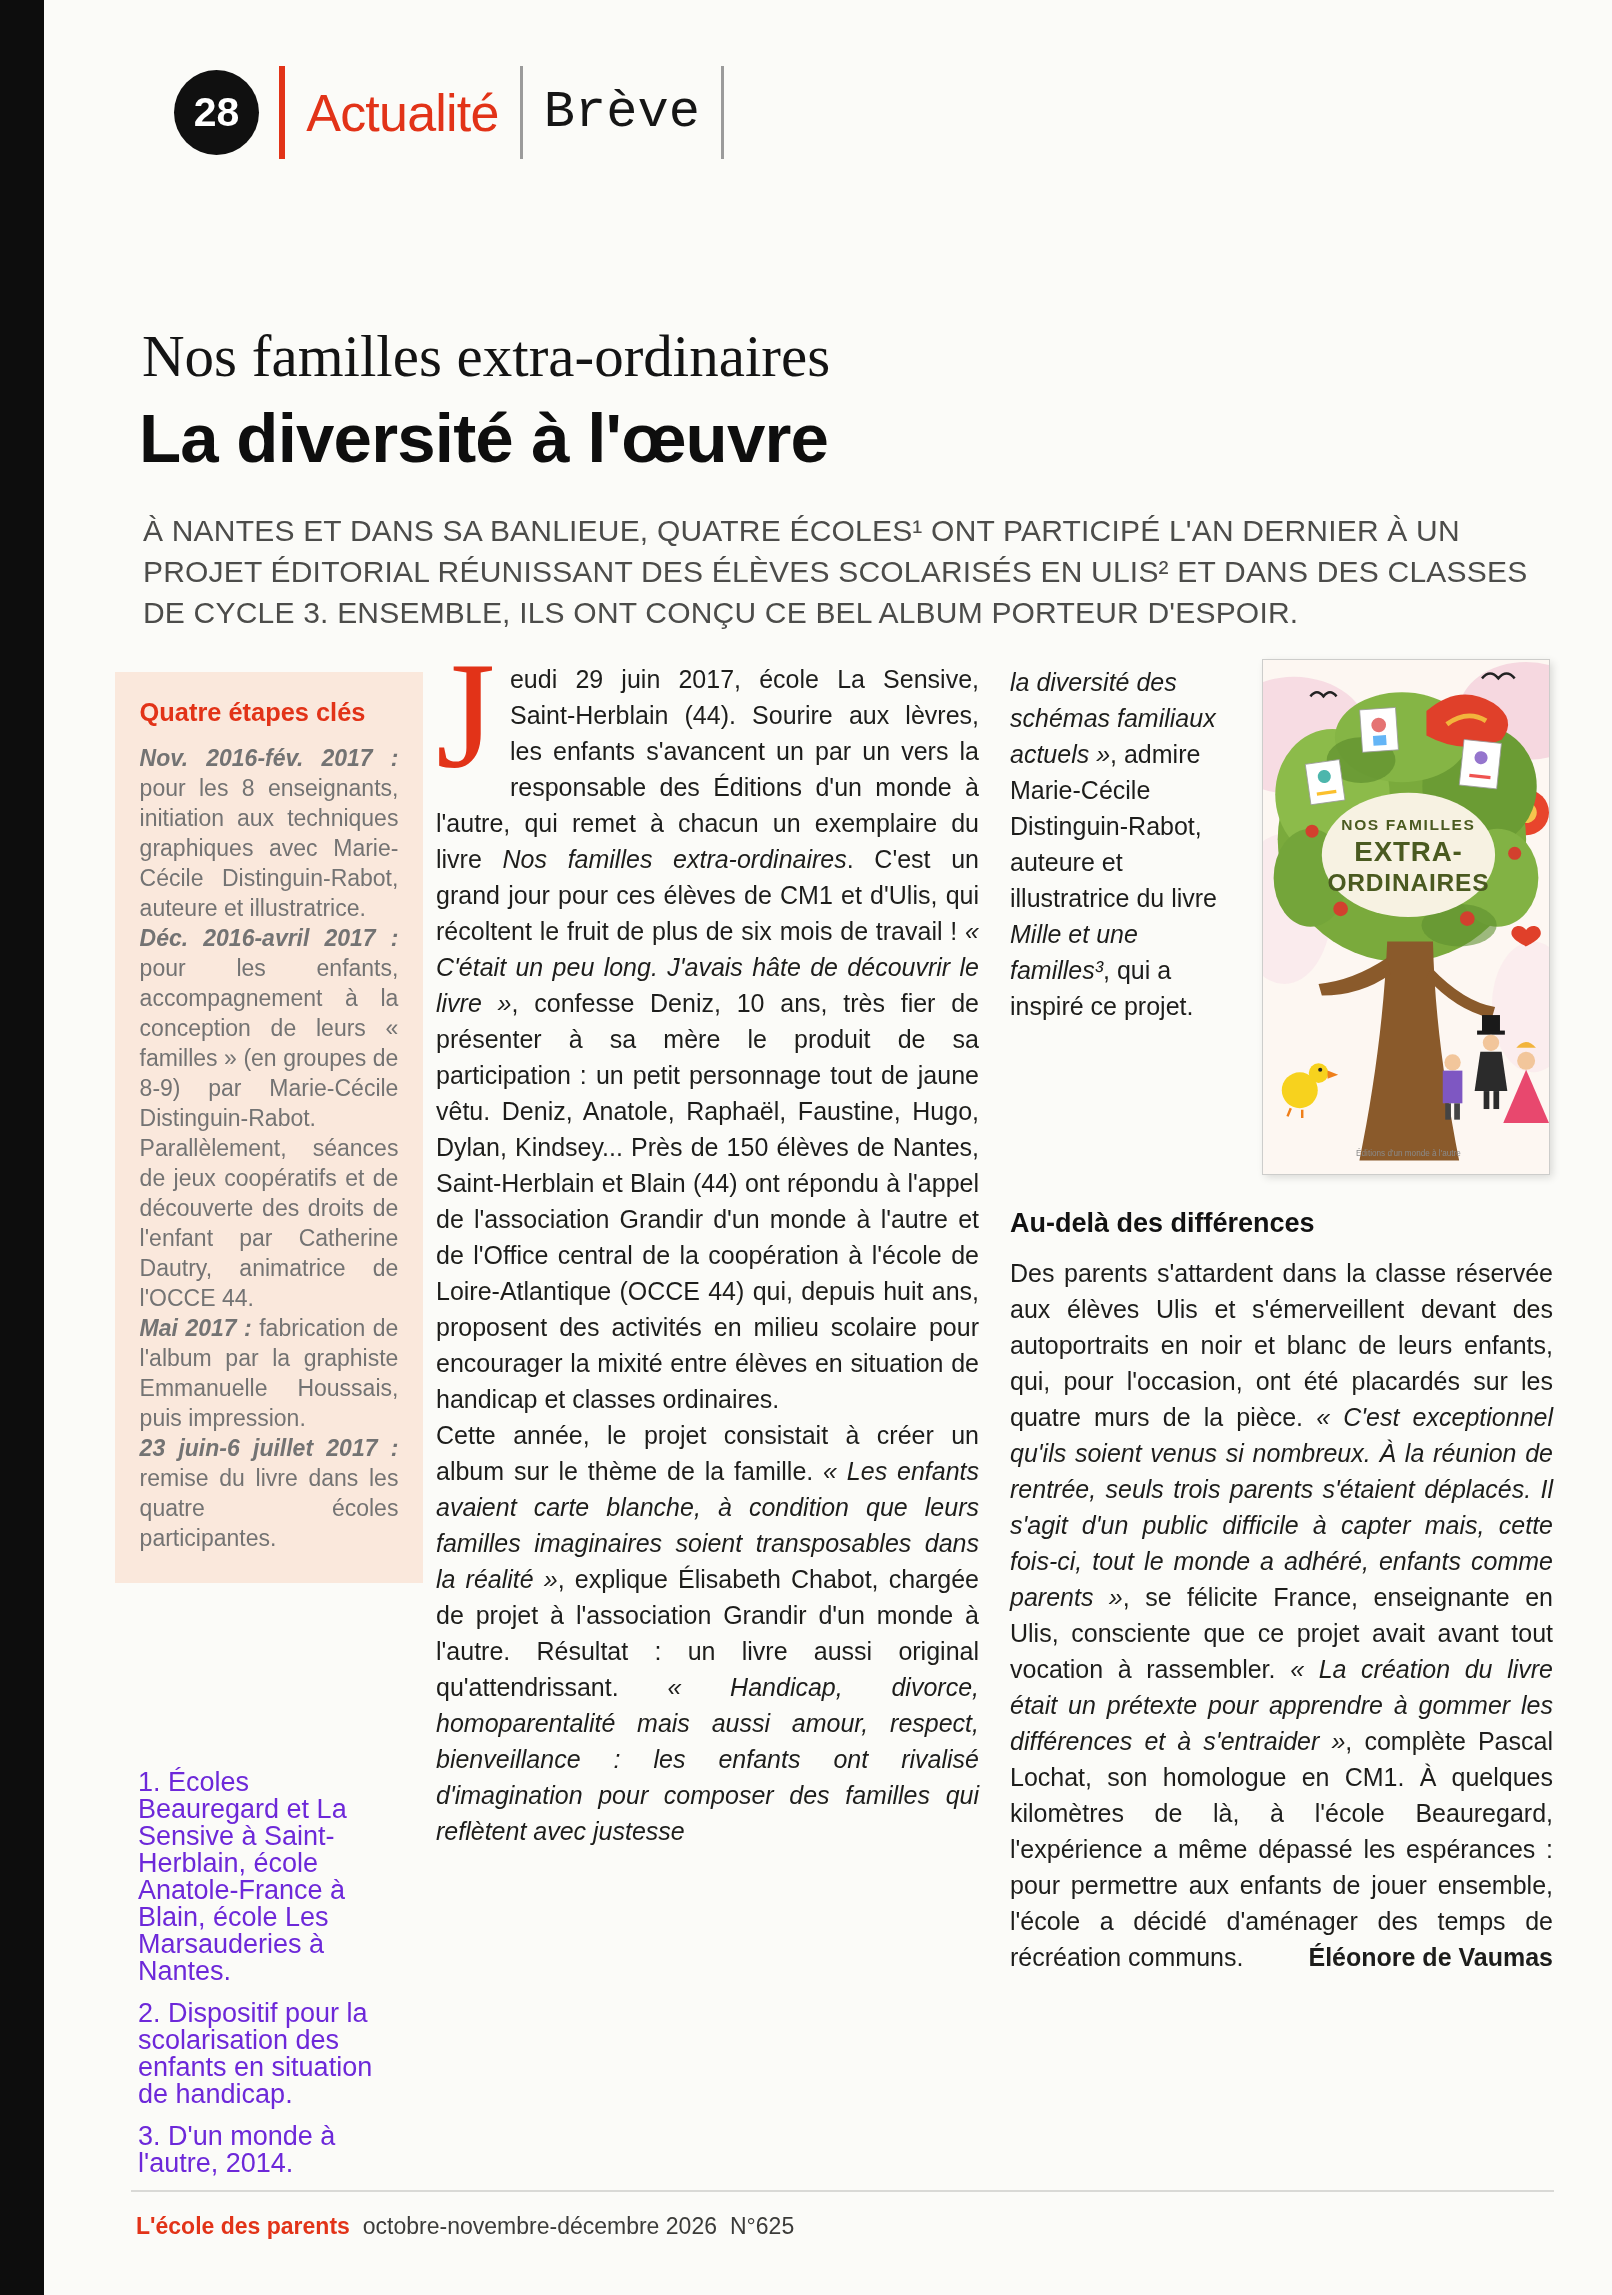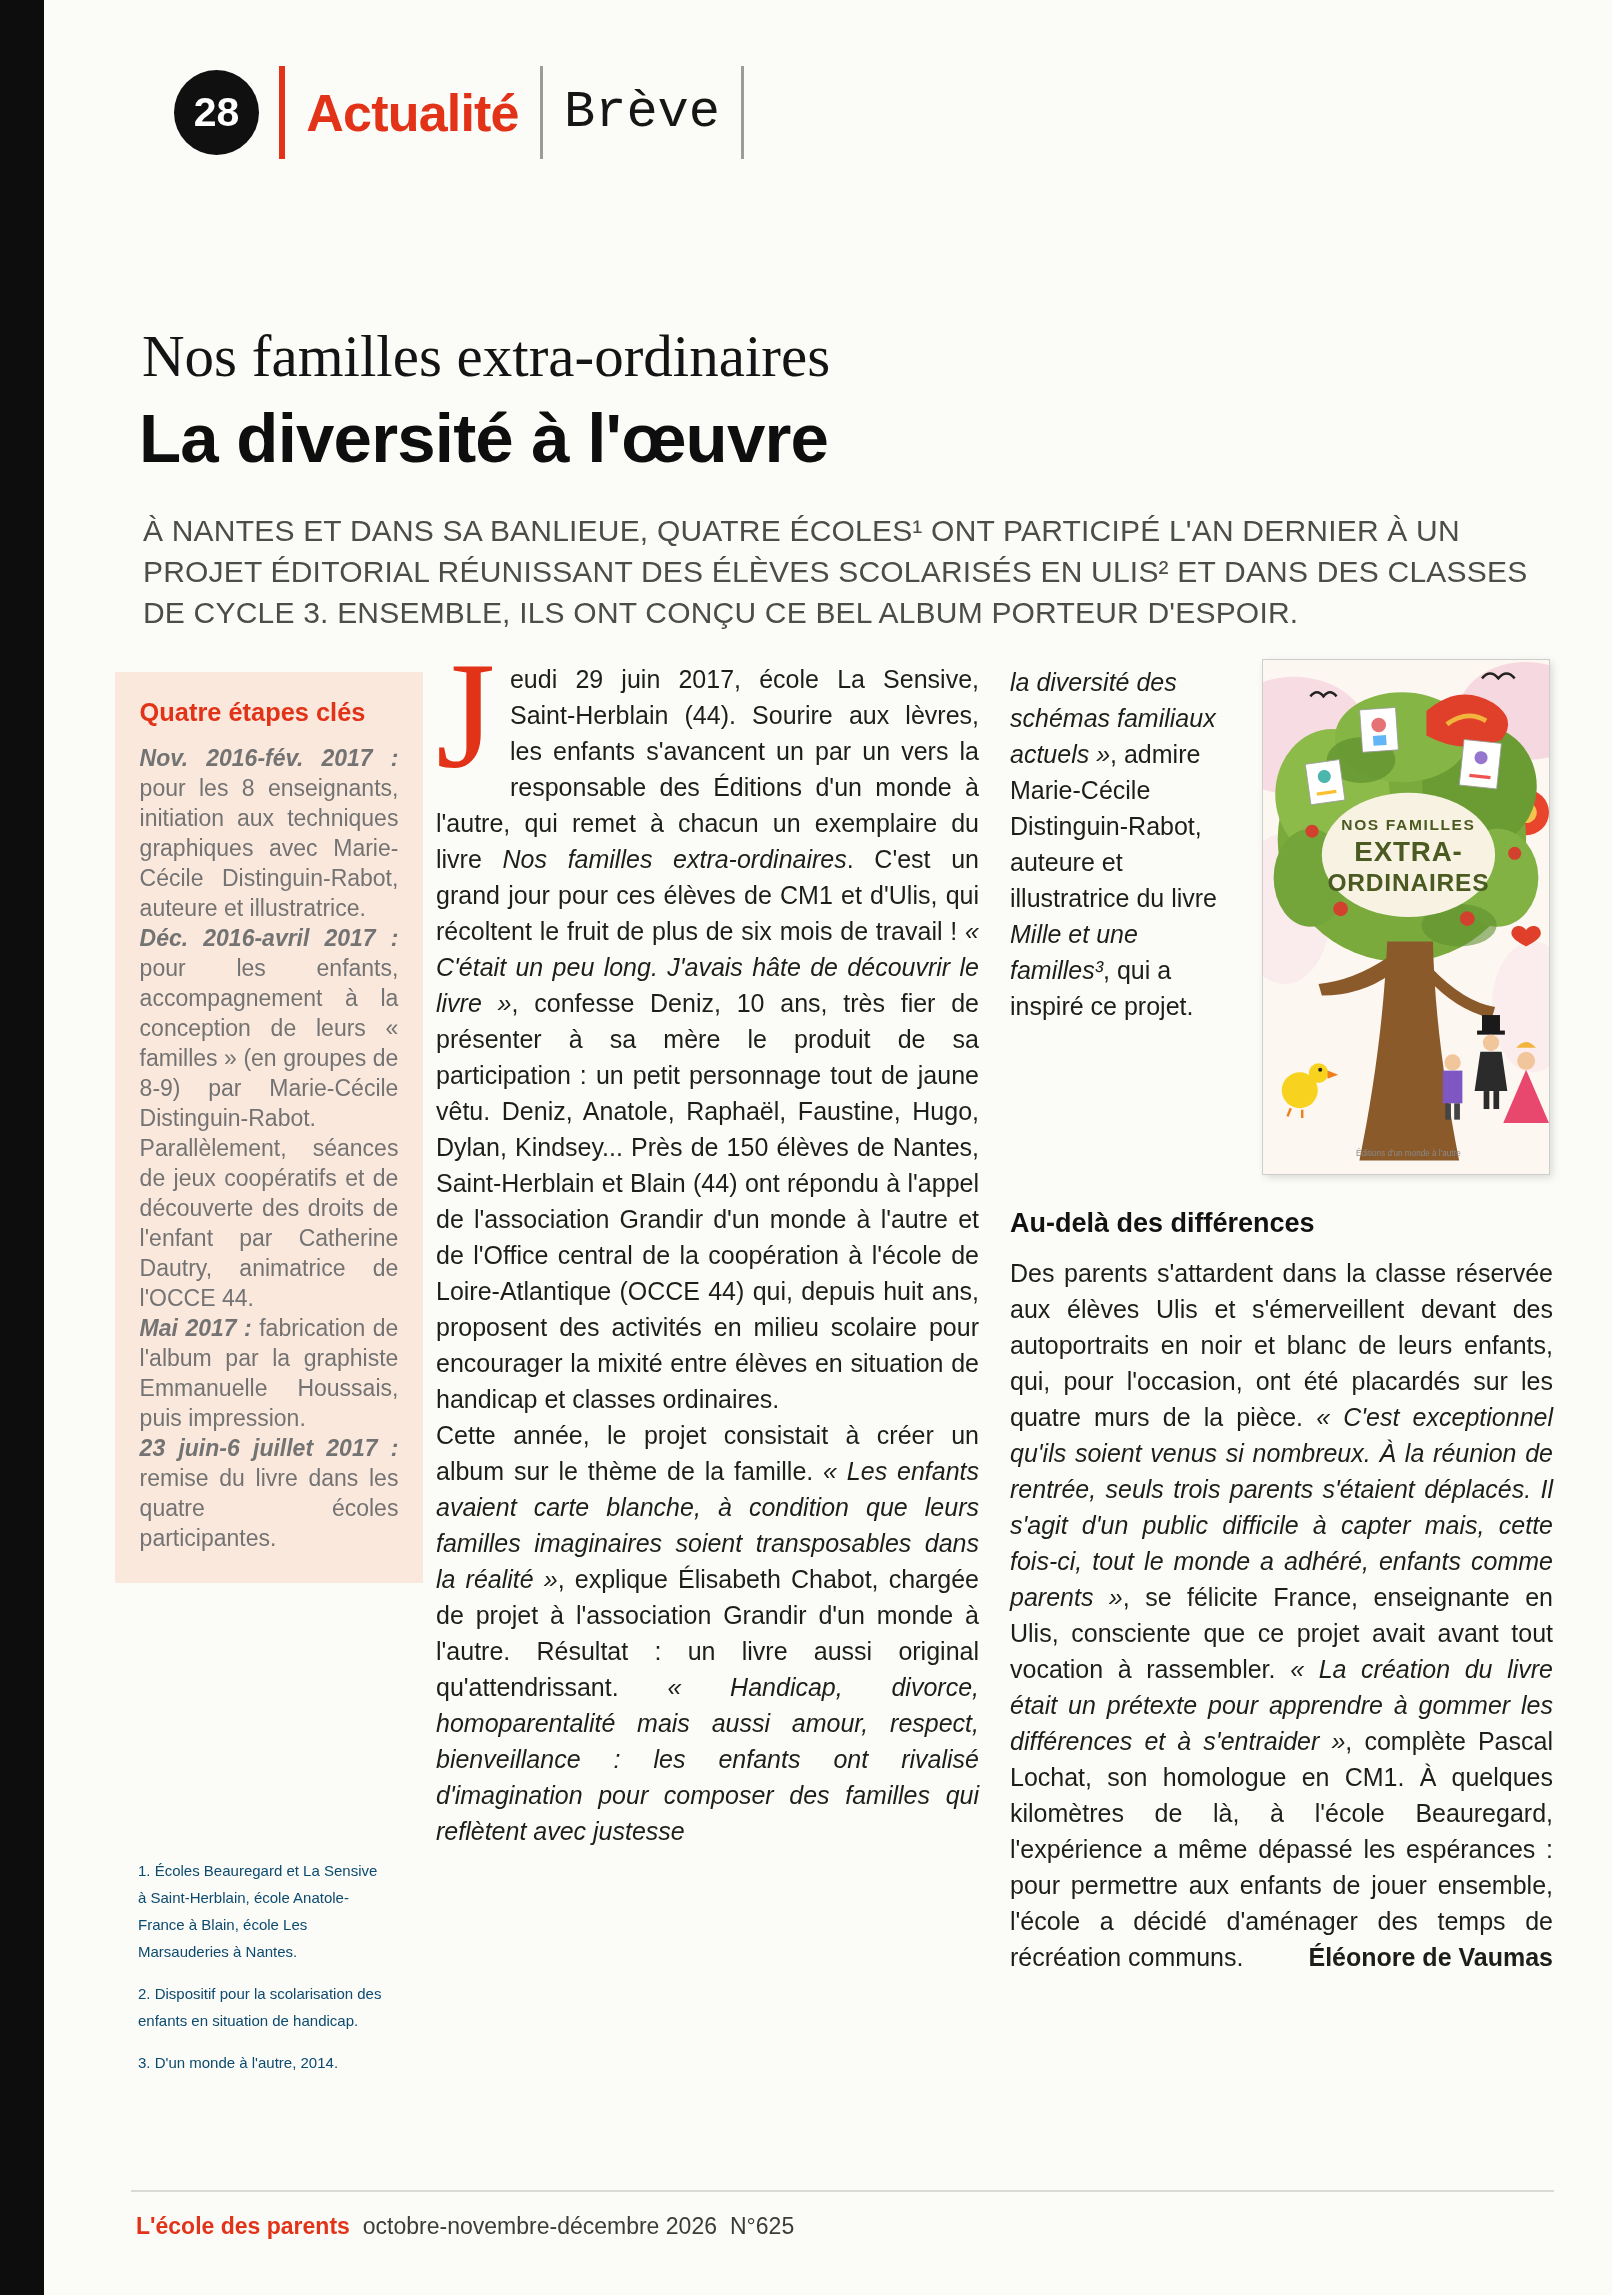--- a/index.html
+++ b/index.html
@@ -9,39 +9,39 @@
     background:var(--page_bg, #fbfbf8); overflow:hidden;
     font-family:"Liberation Sans", sans-serif; color:var(--ink, #1d1d1b);
   }
   .scan-edge { position:absolute; left:0; top:0; width:44px; height:100%; background:#0d0d0d; }
 
   
   .page-header { position:absolute; left:174px; top:66px; height:93px; display:flex; align-items:center; }
   .pagenum { width:85px; height:85px; border-radius:50%; background:#101010; color:#fff;
              font-size:41px; font-weight:bold; display:flex; align-items:center; justify-content:center; }
   .vbar-red { width:6.6px; height:93px; background:var(--accent,#e23318); margin-left:19.7px; }
-  .section-label { font-size:52px; font-weight:bold; color:var(--accent,#e23318); margin-left:21px; letter-spacing:-0.8px; }
+  .section-label { font-size:52px; font-weight:normal; color:var(--accent,#e23318); margin-left:21px; letter-spacing:-0.8px; }
   .vbar { width:3.3px; height:93px; background:#9b9b9b; margin-left:21px; }
   .subsection-label { font-family:Liberation Mono, monospace; font-size:52px; color:#161616; margin-left:21px; }
 
   
   .kicker { position:absolute; left:142px; top:322px; font-family:"Liberation Serif",serif;
             font-weight:normal; font-size:59px; color:#141414; }
   .title { position:absolute; left:139px; top:399px; font-size:69px; font-weight:bold;
            color:#0e0e0e; letter-spacing:-0.8px; }
   .standfirst { position:absolute; left:143px; top:510px; width:1405px; font-size:30px;
                 line-height:41px; color:var(--standfirst_gray,#4c4c4a); letter-spacing:0.2px; }
 
   
   .sidebar-box { position:absolute; left:115px; top:672px; width:308px;
                  background:var(--sidebar_bg,#fae8dc); padding:26px 24.6px 29.5px 24.6px; }
   .sidebar-box h3 { font-size:25.4px; font-weight:bold; color:var(--accent,#e23318); margin-bottom:16.4px; }
   .sidebar-box p { font-size:23px; line-height:30px; text-align:justify; color:#737373; }
-  .footnotes { position:absolute; left:138px; top:1857px; width:247px; font-size:15px;
-               line-height:27px; color:#0c4a6e; }
+  .footnotes { position:absolute; left:138px; top:1769px; width:247px; font-size:27px;
+               line-height:27px; color:#6d28d9; }
   .footnotes p { margin-bottom:14.8px; }
 
   
   .col-main { position:absolute; left:436px; top:661px; width:543px; font-size:25px;
               line-height:36px; text-align:justify; }
   .col-main p + p { margin-top:0; }
   .dropcap { float:left; font-family:"Liberation Serif",serif; font-size:152px; line-height:105px;
              color:var(--accent,#e23318); padding:0 14.8px 0 0; margin-top:3.3px; }
 
   

